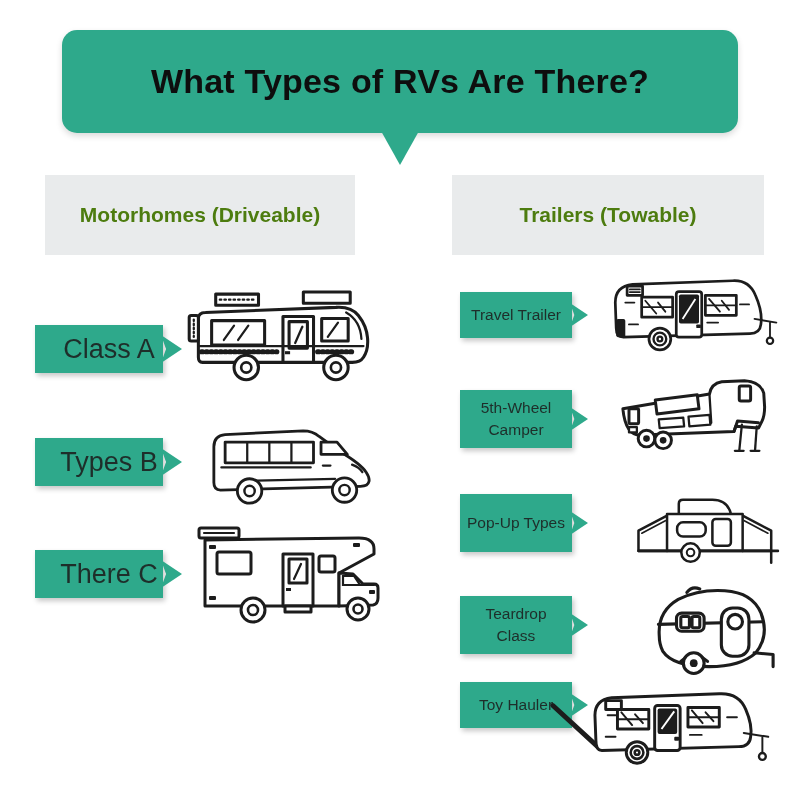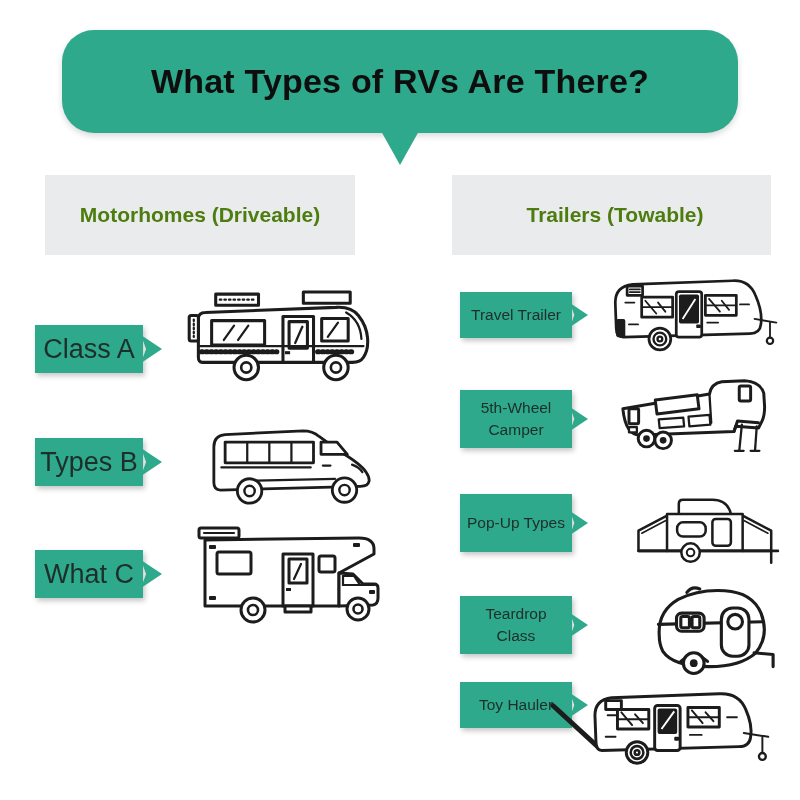--- a/index.html
+++ b/index.html
@@ -3,45 +3,46 @@
 <meta charset="utf-8">
 <style>
   html,body{margin:0;padding:0;background:#ffffff;}
   .canvas{
     position:relative;width:800px;height:800px;background:#ffffff;
     font-family:"Liberation Sans",sans-serif;overflow:hidden;
   }
   
   .title-bubble{
     position:absolute;left:62px;top:30px;width:676px;height:103px;
-    background:#2EA98B;border-radius:32px;
+    background:#2EA98B;border-radius:15px;
     display:flex;align-items:center;justify-content:center;
     box-shadow:0 3px 6px rgba(0,0,0,0.15);
   }
   .title-bubble h1{
     margin:0;font-size:34px;font-weight:800;color:#0e0e0e;letter-spacing:.2px;
   }
   .bubble-tail{
     position:absolute;left:381px;top:131px;width:0;height:0;
     border-left:19px solid transparent;border-right:19px solid transparent;
     border-top:34px solid #2EA98B;
   }
   
   .col-header{
     position:absolute;top:175px;height:80px;background:#E9EBEC;
     display:flex;align-items:center;justify-content:center;
     font-size:21px;font-weight:700;color:#4d7c0f;
   }
   .col-header.left{left:45px;width:310px;}
-  .col-header.right{left:452px;width:312px;padding-left:7px;}
+  .col-header.right{left:452px;width:312px;}
   
   .tag{
     position:absolute;background:#2EA98B;color:#1E2E2A;
     display:flex;align-items:center;justify-content:center;text-align:center;
     box-shadow:2px 3px 5px rgba(0,0,0,0.22);
+    padding-left:20px;
   }
   .tag .arrow{
     position:absolute;top:50%;transform:translateY(-50%);
     background:#2EA98B;
     clip-path:polygon(0 0,100% 50%,0 100%,24% 50%);
   }
   .tag.big{left:35px;width:108px;height:48px;font-size:27px;font-weight:400;}
   .tag.big .arrow{right:-19px;width:21px;height:28px;}
   .tag.small{left:460px;width:112px;font-size:15.5px;line-height:1.45;padding:0 4px;box-sizing:border-box;}
   .tag.small .arrow{right:-16px;width:18px;height:24px;}
@@ -66,21 +67,21 @@
 
   <div class="tag big" style="top:325px">
     <span>Class A</span>
     <span class="arrow"></span>
   </div>
   <div class="tag big" style="top:438px">
     <span>Types B</span>
     <span class="arrow"></span>
   </div>
   <div class="tag big" style="top:550px">
-    <span>What C</span>
+    <span>There C</span>
     <span class="arrow"></span>
   </div>
 
   <div class="tag small" style="top:292px;height:46px">
     <span>Travel Trailer</span>
     <span class="arrow"></span>
   </div>
   <div class="tag small" style="top:390px;height:58px">
     <span>5th-Wheel Camper</span>
     <span class="arrow"></span>

